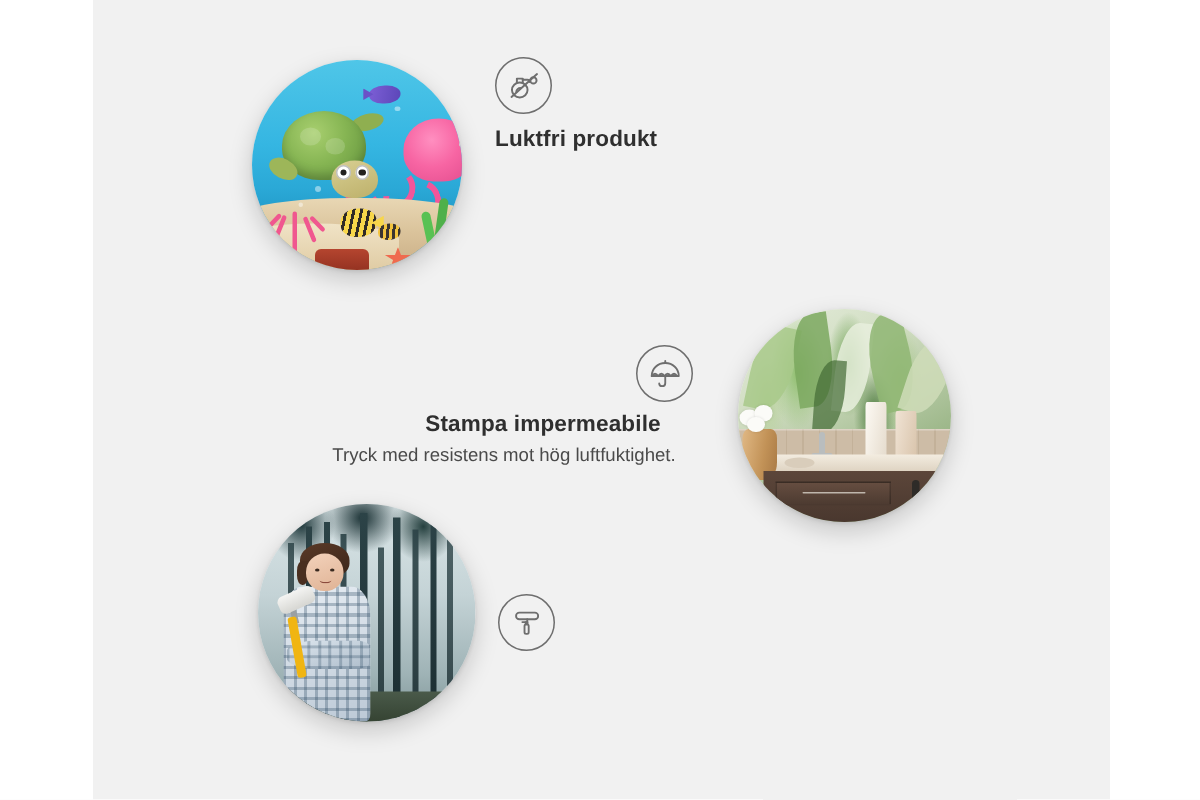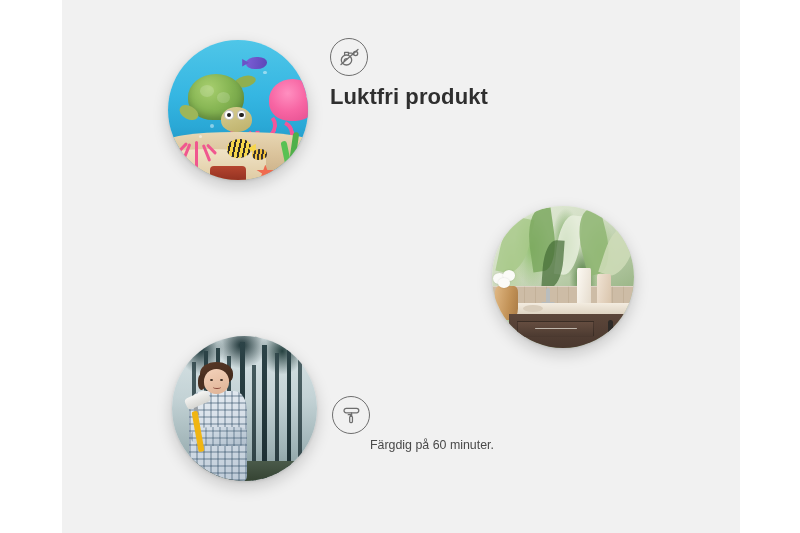--- a/index.html
+++ b/index.html
@@ -344,21 +344,21 @@
 
   
   .feature { position: absolute; }
   .feat-icon {
     width: 38px; height: 38px; border-radius: 50%;
     border: 1.6px solid #6e6e6e;
     display: flex; align-items: center; justify-content: center;
     box-sizing: border-box;
   }
   .feat-title {
-    font-size: 22px;
+    font-size: 15px;
     font-weight: bold;
     color: #2f2f2f;
     letter-spacing: .1px;
     white-space: nowrap;
   }
   .feat-desc {
     font-size: 12.4px;
     line-height: 1.46;
     color: #4a4a4a;
   }
@@ -489,26 +489,38 @@
         <path d="M7.6 10.2 V7.4 h3.9 v2.8"></path>
         <path d="M11.5 8.2 h3.1 c1 0 1.6 .6 1.6 1.5"></path>
         <circle cx="18.6" cy="8.6" r="2.1"></circle>
         <path d="M7.2 16.3 c0 -1.5 1.3 -2.6 2.8 -2.6"></path>
         <path d="M4 19.6 L21 4.4"></path>
       </svg>
     </div>
     <div class="feat-title">Luktfri produkt</div>
   </div>
 
+  <div class="feature" id="feature-waterproof">
+    <div class="feat-icon">
+      <svg class="ico-svg" width="23" height="23" viewBox="0 0 24 24" fill="none" stroke="#6e6e6e" stroke-width="1.3" stroke-linecap="round" stroke-linejoin="round">
+        <path d="M2.6 13.2 C2.6 8 6.8 4.2 12 4.2 C17.2 4.2 21.4 8 21.4 13.2 Z"></path>
+        <path d="M2.6 13.2 C4.2 11.1 5.6 11.1 7.1 13.2 C8.6 11.1 10 11.1 11.5 13.2"></path>
+        <path d="M11.5 13.2 C13 11.1 14.4 11.1 15.9 13.2 C17.4 11.1 18.8 11.1 20.3 13.2"></path>
+        <path d="M12 4.2 V2.7"></path>
+        <path d="M12 13.2 V18.2 C12 19.4 11 20.3 9.8 20.3 C8.7 20.3 7.8 19.5 7.8 18.4"></path>
+      </svg>
+    </div>
+    <div class="feat-title">Stampa impermeabile</div>
+    <div class="feat-desc">Tryck med resistens mot hög luftfuktighet.</div>
+  </div>
 
   <div class="feature" id="feature-mounting">
     <div class="feat-icon">
       <svg class="ico-svg" width="23" height="23" viewBox="0 0 24 24" fill="none" stroke="#6e6e6e" stroke-width="1.3" stroke-linecap="round" stroke-linejoin="round">
         <rect x="4.2" y="4.6" width="15.4" height="4.6" rx="2.3"></rect>
         <path d="M12 9.2 V11.2 H8.6"></path>
         <path d="M10.9 11.2 h1.3 v1.6 h-1.3 z"></path>
         <rect x="10.1" y="12.8" width="2.9" height="6.6" rx="1.1"></rect>
       </svg>
     </div>
-    <div class="feat-desc">Färgdig på 60 minuter.</div>
   </div>
 
 </div>
 
 </body></html>

